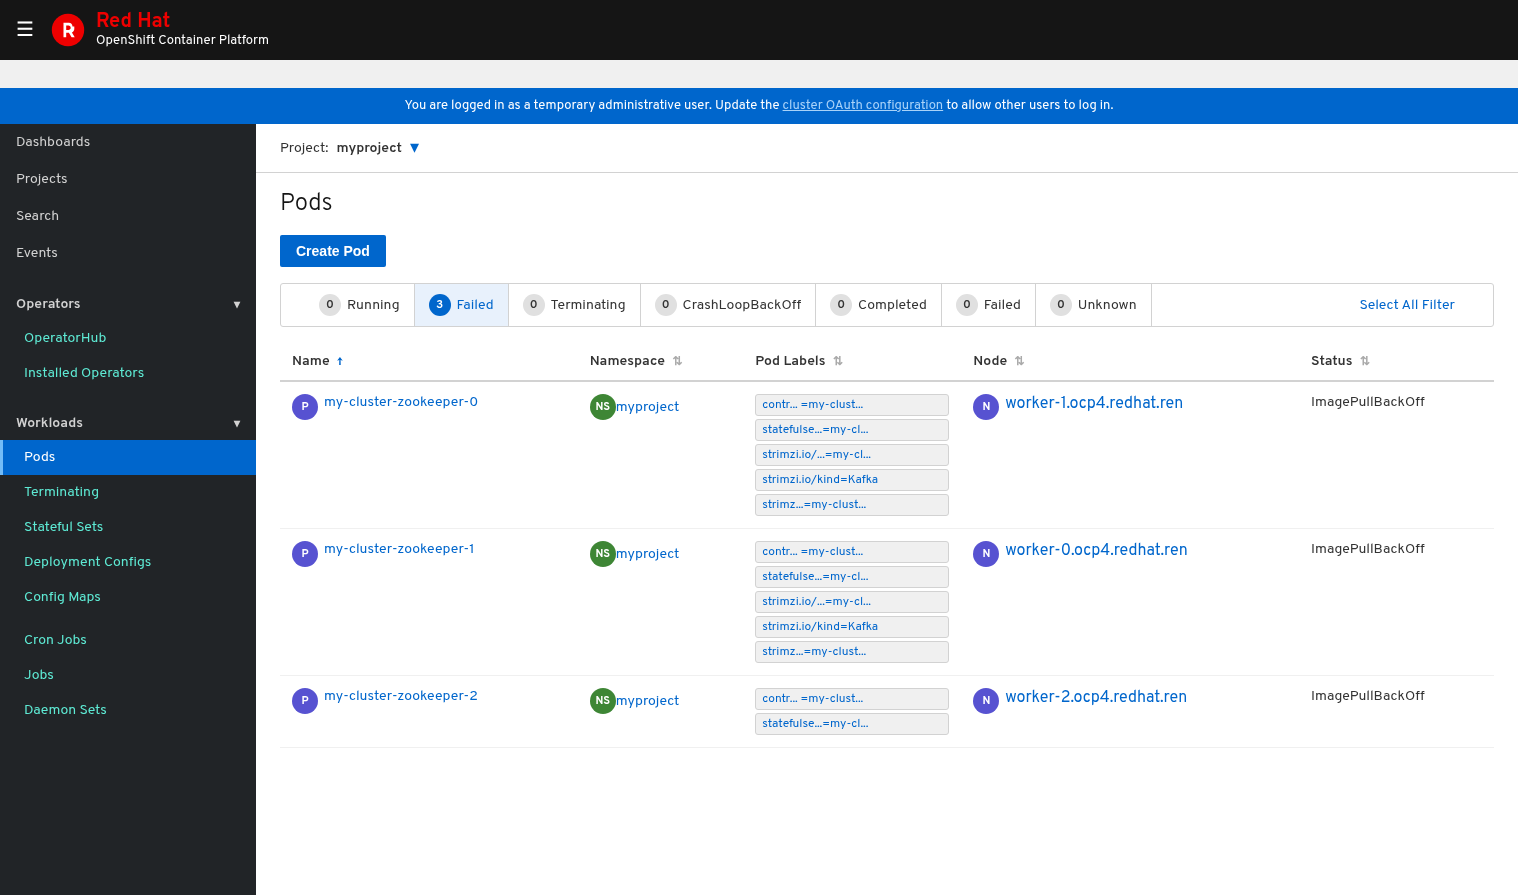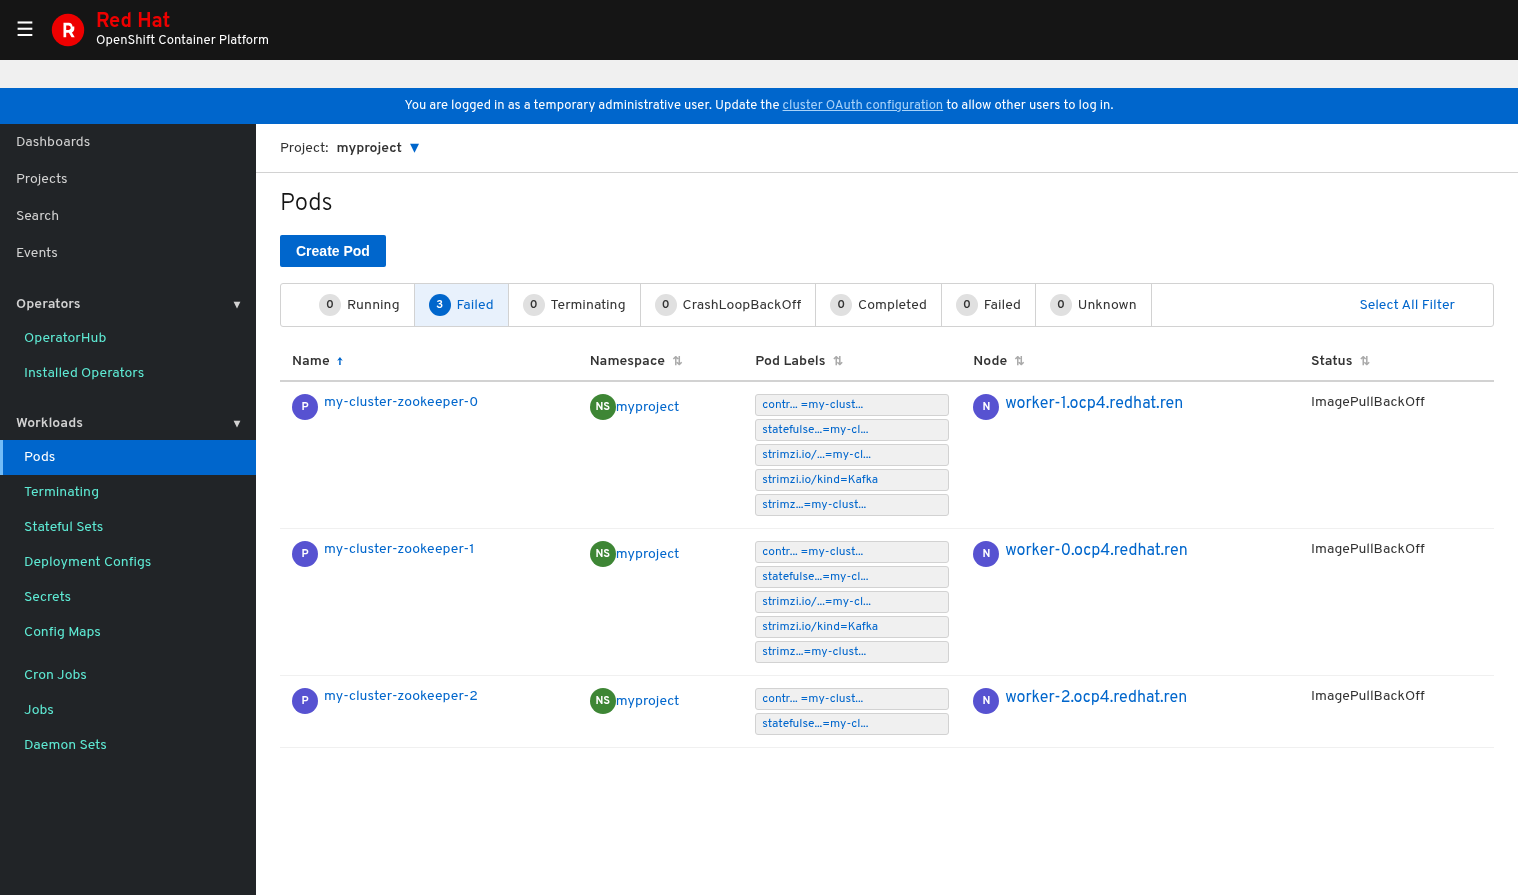--- a/index.html
+++ b/index.html
@@ -307,23 +307,20 @@
       <span>Pods</span>
     </div>
     <div class="nav-sub-item">
       <span>Terminating</span>
     </div>
     <div class="nav-sub-item">
       <span>Stateful Sets</span>
     </div>
     <div class="nav-sub-item">
       <span>Deployment Configs</span>
-    </div>
-    <div class="nav-sub-item">
-      <span>Secrets</span>
     </div>
     <div class="nav-sub-item">
       <span>Config Maps</span>
     </div>
 
     <div style="height:8px;"></div>
 
     <div class="nav-sub-item">
       <span>Cron Jobs</span>
     </div>

